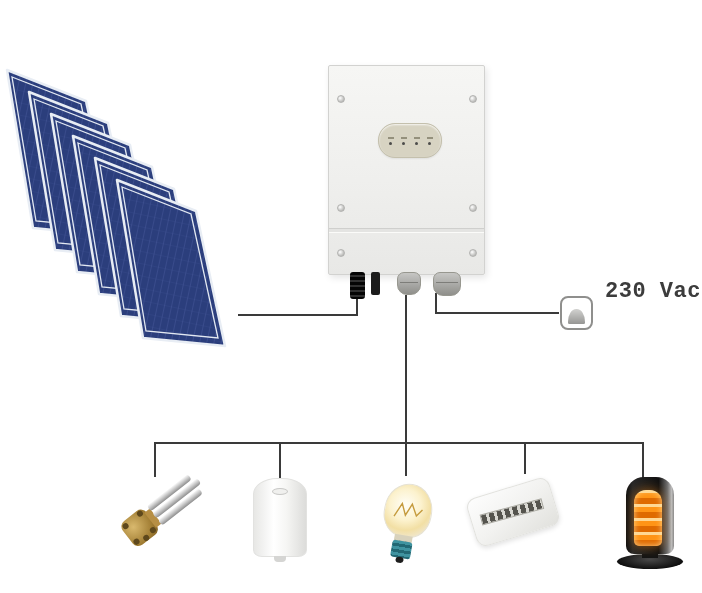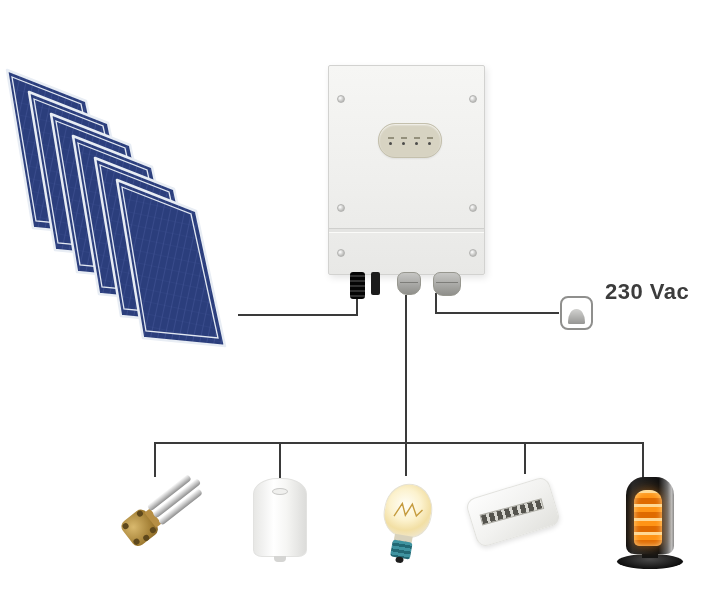--- a/index.html
+++ b/index.html
@@ -40,21 +40,21 @@
   .gland-b{left:433px;top:272px;width:28px;height:24px;}
   .gland::after{content:"";position:absolute;left:2px;right:2px;top:9px;height:1px;background:#7d7d79;}
 
   
   .grid-icon{left:560px;top:296px;width:33px;height:34px;background:#fff;
     border:2px solid #8f8f8d;border-radius:8px;box-sizing:border-box;}
   .dome{position:absolute;left:6px;bottom:4px;width:17px;height:15px;
     background:linear-gradient(180deg,#d2d2d0,#969694);
     border-radius:48% 48% 8% 8% / 85% 85% 8% 8%;}
   .grid-label{left:605px;top:279px;font-size:22px;font-weight:bold;
-    color:var(--label-text);letter-spacing:.5px;}
+    color:var(--label-text);letter-spacing:.5px;font-family:Liberation Mono, monospace;}
 
   
   .heating-element{left:120px;top:480px;width:96px;height:90px;}
   .he-rot{position:absolute;left:4px;top:28px;width:92px;height:36px;
     transform:rotate(-38deg);transform-origin:18px 18px;}
   .he-flange{position:absolute;left:0;top:3px;width:30px;height:30px;border-radius:7px;
     background:radial-gradient(circle at 35% 35%,#d9b96e,#a07c32 68%,#7a5c22);}
   .stud{position:absolute;width:6px;height:6px;border-radius:50%;background:#5e481c;}
   .he-collar{position:absolute;left:28px;top:9px;width:7px;height:19px;background:#b78f44;}
   .he-tube{position:absolute;left:34px;height:7px;border-radius:4px;

